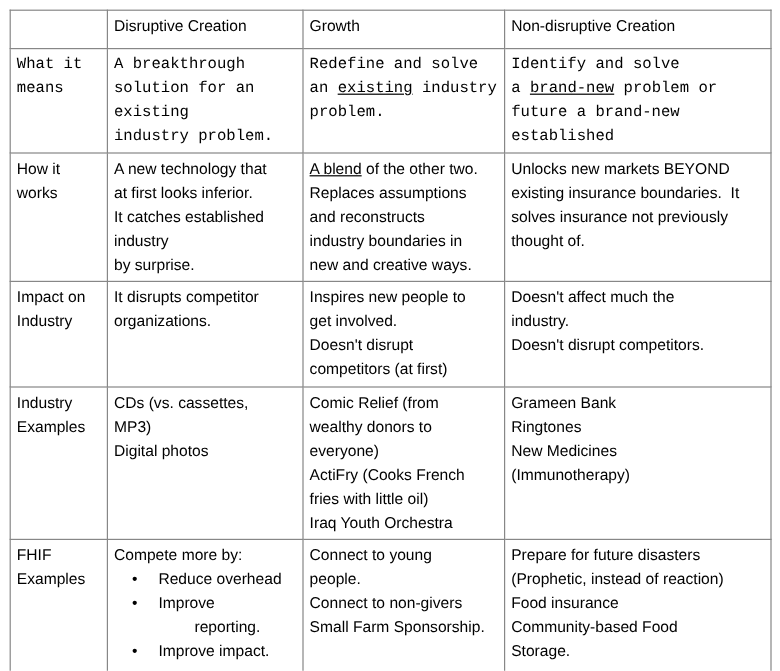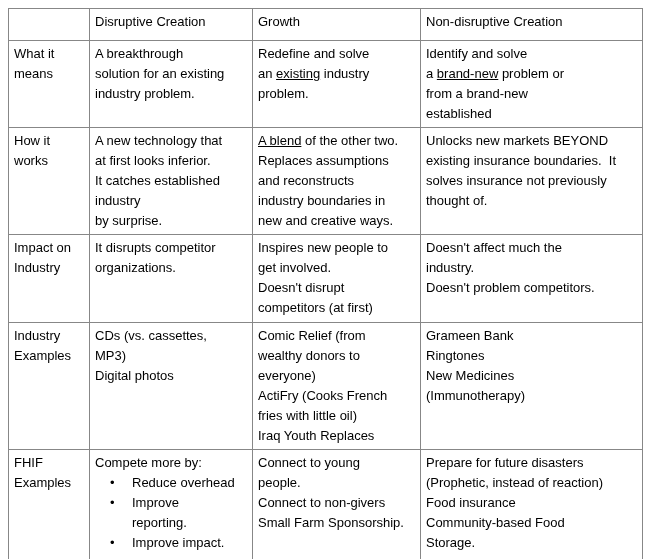--- a/index.html
+++ b/index.html
@@ -22,30 +22,30 @@
     text-align: left;
     padding: 3px 5px;
     font-size: 13px;
     line-height: 20px;
     font-weight: normal;
     color: var(--text-color);
     white-space: pre-wrap;
     overflow: hidden;
   }
   .cmp thead tr { height: 32px; }
-  tr.r-what   { height: 85px; }
+  tr.r-what   { height: 85px; font-family: Liberation Mono, monospace; }
   tr.r-how    { height: 107px; padding-left: 28px; }
   tr.r-impact { height: 88px; }
   tr.r-ind    { height: 120px; }
   tr.r-fhif   { height: 111px; }
   .line { white-space: pre-wrap; }
   .u { text-decoration: underline; text-align: right; }
   .bullet-line { position: relative; padding-left: 37px; }
   .bullet-marker { position: absolute; left: 15px; top: 0; }
-  .bullet-cont { padding-left: 37px; }
+  .bullet-cont { padding-left: 37px; text-align: center; }
 </style>
 </head>
 <body>
 
 <table class="cmp">
   <colgroup>
     <col style="width:81px">
     <col style="width:163px">
     <col style="width:168px">
     <col style="width:222px">
@@ -57,41 +57,41 @@
       <th>Growth</th>
       <th>Non-disruptive Creation</th>
     </tr>
   </thead>
   <tbody>
     <tr class="r-what">
       <td>What it
 means</td>
       <td><div class="line"><span>A breakthrough</span></div><div class="line"><span>solution for an existing</span></div><div class="line"><span>industry problem.</span></div></td>
       <td><div class="line"><span>Redefine and solve</span></div><div class="line"><span>an </span><span class="u">existing</span><span> industry</span></div><div class="line"><span>problem.</span></div></td>
-      <td><div class="line"><span>Identify and solve</span></div><div class="line"><span>a </span><span class="u">brand-new</span><span> problem or</span></div><div class="line"><span>from a brand-new</span></div><div class="line"><span>established</span></div></td>
+      <td><div class="line"><span>Identify and solve</span></div><div class="line"><span>a </span><span class="u">brand-new</span><span> problem or</span></div><div class="line"><span>future a brand-new</span></div><div class="line"><span>established</span></div></td>
     </tr>
     <tr class="r-how">
       <td>How it
 works</td>
       <td><div class="line"><span>A new technology that</span></div><div class="line"><span>at first looks inferior.</span></div><div class="line"><span>It catches established</span></div><div class="line"><span>industry</span></div><div class="line"><span>by surprise.</span></div></td>
       <td><div class="line"><span class="u">A blend</span><span> of the other two.</span></div><div class="line"><span>Replaces assumptions</span></div><div class="line"><span>and reconstructs</span></div><div class="line"><span>industry boundaries in</span></div><div class="line"><span>new and creative ways.</span></div></td>
       <td><div class="line"><span>Unlocks new markets BEYOND</span></div><div class="line"><span>existing insurance boundaries.  It</span></div><div class="line"><span>solves insurance not previously</span></div><div class="line"><span>thought of.</span></div></td>
     </tr>
     <tr class="r-impact">
       <td>Impact on
 Industry</td>
       <td><div class="line"><span>It disrupts competitor</span></div><div class="line"><span>organizations.</span></div></td>
       <td><div class="line"><span>Inspires new people to</span></div><div class="line"><span>get involved.</span></div><div class="line"><span>Doesn't disrupt</span></div><div class="line"><span>competitors (at first)</span></div></td>
-      <td><div class="line"><span>Doesn't affect much the</span></div><div class="line"><span>industry.</span></div><div class="line"><span>Doesn't problem competitors.</span></div></td>
+      <td><div class="line"><span>Doesn't affect much the</span></div><div class="line"><span>industry.</span></div><div class="line"><span>Doesn't disrupt competitors.</span></div></td>
     </tr>
     <tr class="r-ind">
       <td>Industry
 Examples</td>
       <td><div class="line"><span>CDs (vs. cassettes,</span></div><div class="line"><span>MP3)</span></div><div class="line"><span>Digital photos</span></div></td>
-      <td><div class="line"><span>Comic Relief (from</span></div><div class="line"><span>wealthy donors to</span></div><div class="line"><span>everyone)</span></div><div class="line"><span>ActiFry (Cooks French</span></div><div class="line"><span>fries with little oil)</span></div><div class="line"><span>Iraq Youth Replaces</span></div></td>
+      <td><div class="line"><span>Comic Relief (from</span></div><div class="line"><span>wealthy donors to</span></div><div class="line"><span>everyone)</span></div><div class="line"><span>ActiFry (Cooks French</span></div><div class="line"><span>fries with little oil)</span></div><div class="line"><span>Iraq Youth Orchestra</span></div></td>
       <td><div class="line"><span>Grameen Bank</span></div><div class="line"><span>Ringtones</span></div><div class="line"><span>New Medicines</span></div><div class="line"><span>(Immunotherapy)</span></div></td>
     </tr>
     <tr class="r-fhif">
       <td>FHIF
 Examples</td>
       <td><div class="line"><span>Compete more by:</span></div><div class="line bullet-line"><span class="bullet-marker">•</span><span>Reduce overhead</span></div><div class="line bullet-line"><span class="bullet-marker">•</span><span>Improve</span></div><div class="line bullet-cont"><span>reporting.</span></div><div class="line bullet-line"><span class="bullet-marker">•</span><span>Improve impact.</span></div></td>
       <td><div class="line"><span>Connect to young</span></div><div class="line"><span>people.</span></div><div class="line"><span>Connect to non-givers</span></div><div class="line"><span>Small Farm Sponsorship.</span></div></td>
       <td><div class="line"><span>Prepare for future disasters</span></div><div class="line"><span>(Prophetic, instead of reaction)</span></div><div class="line"><span>Food insurance</span></div><div class="line"><span>Community-based Food</span></div><div class="line"><span>Storage.</span></div></td>
     </tr>
   </tbody>

